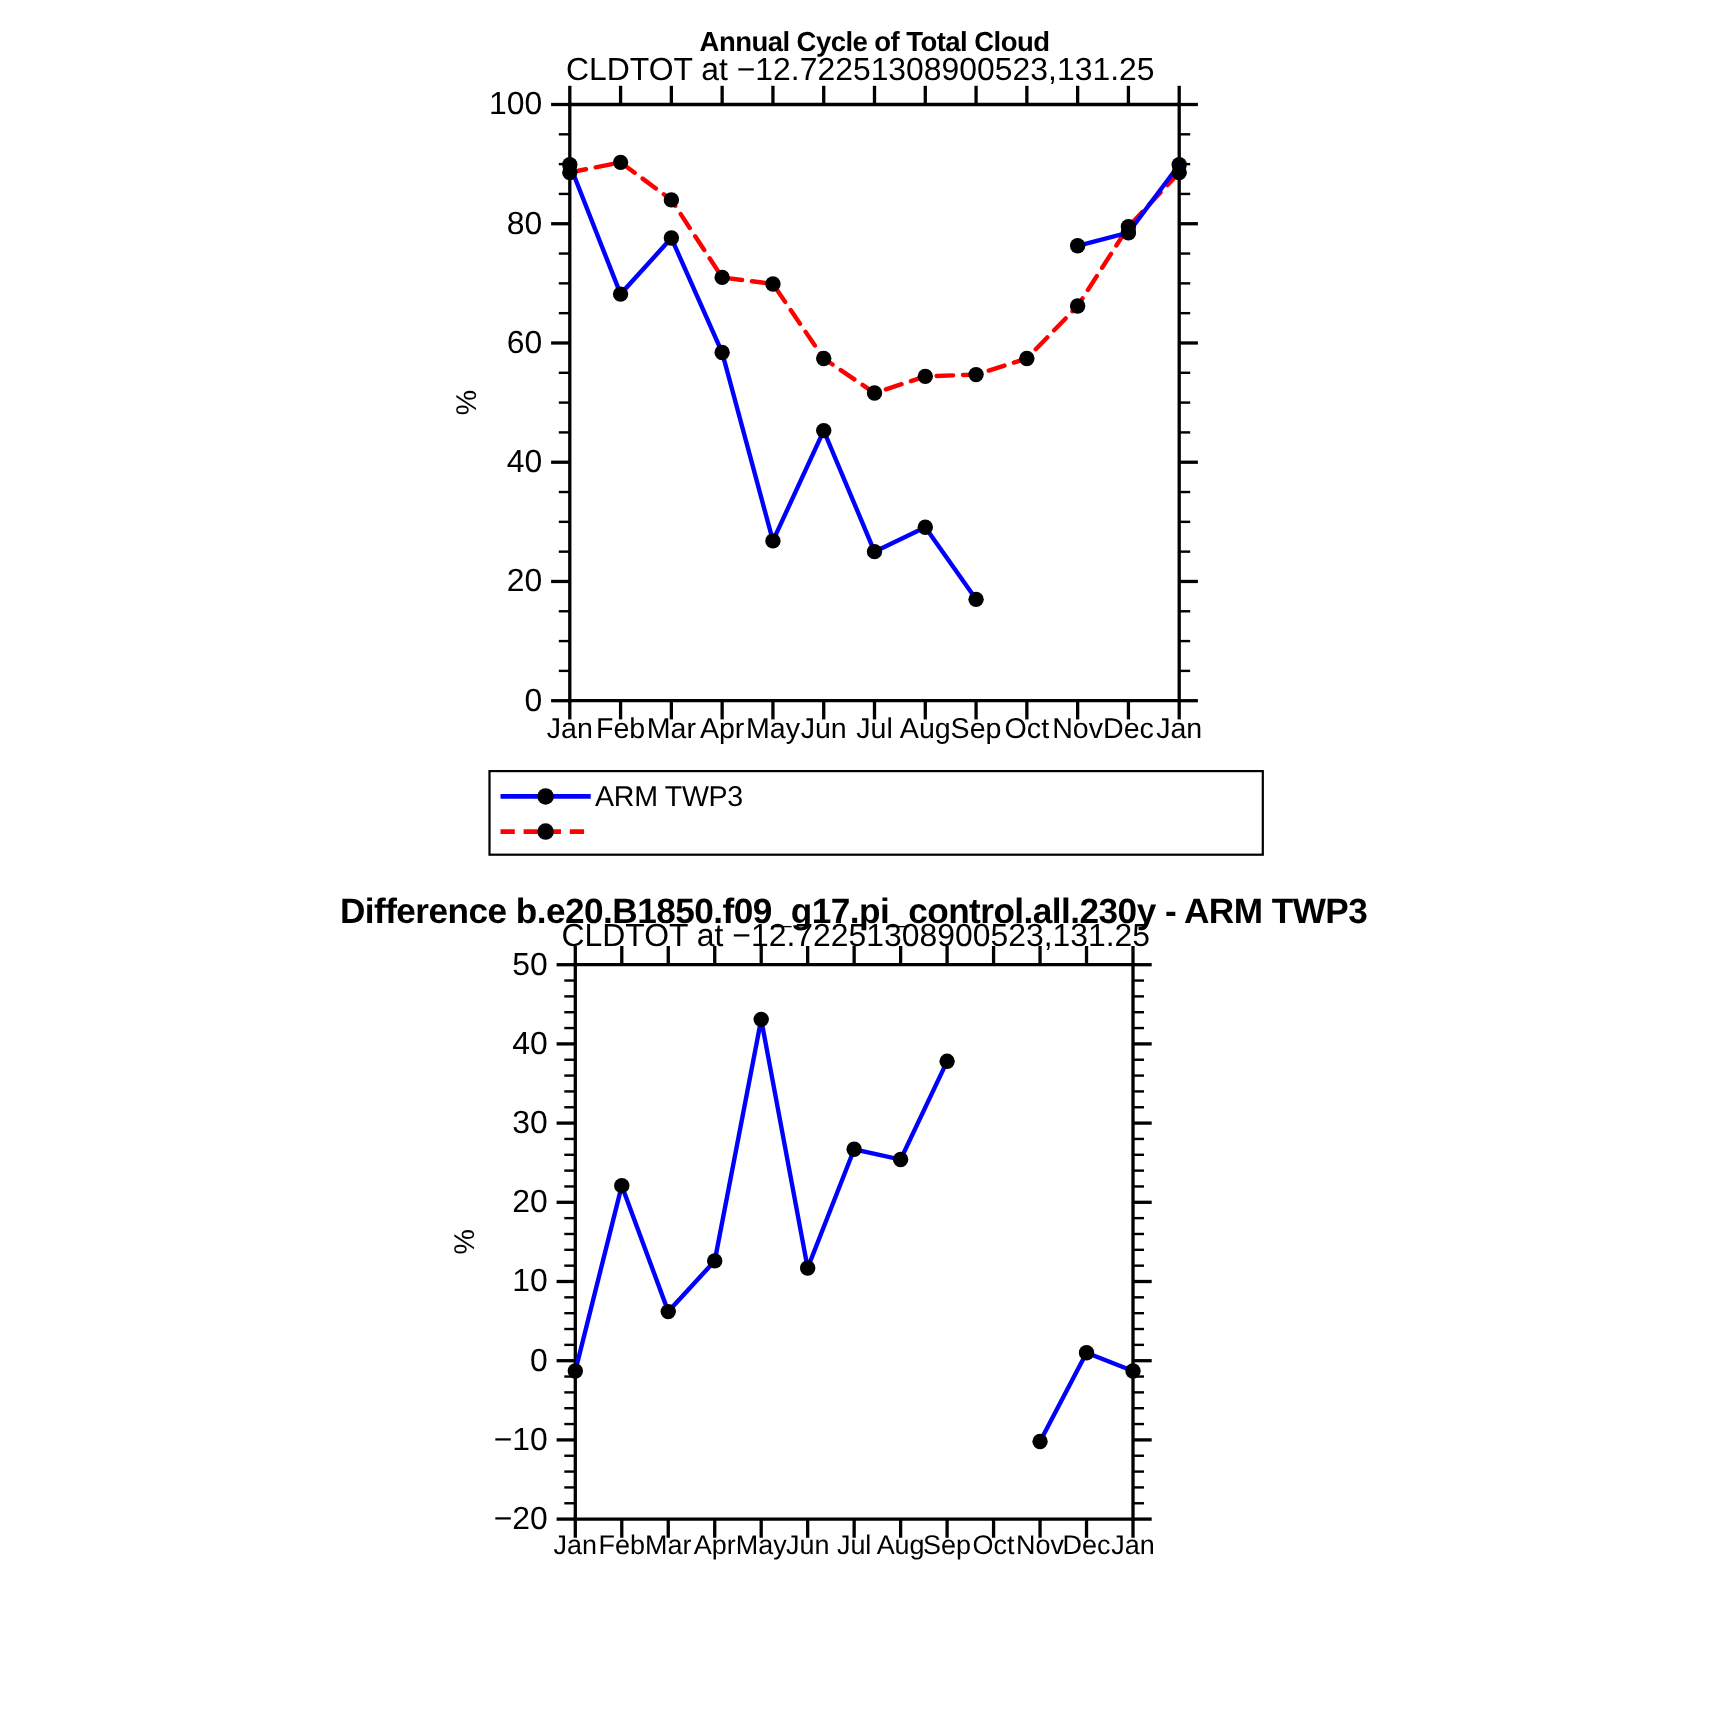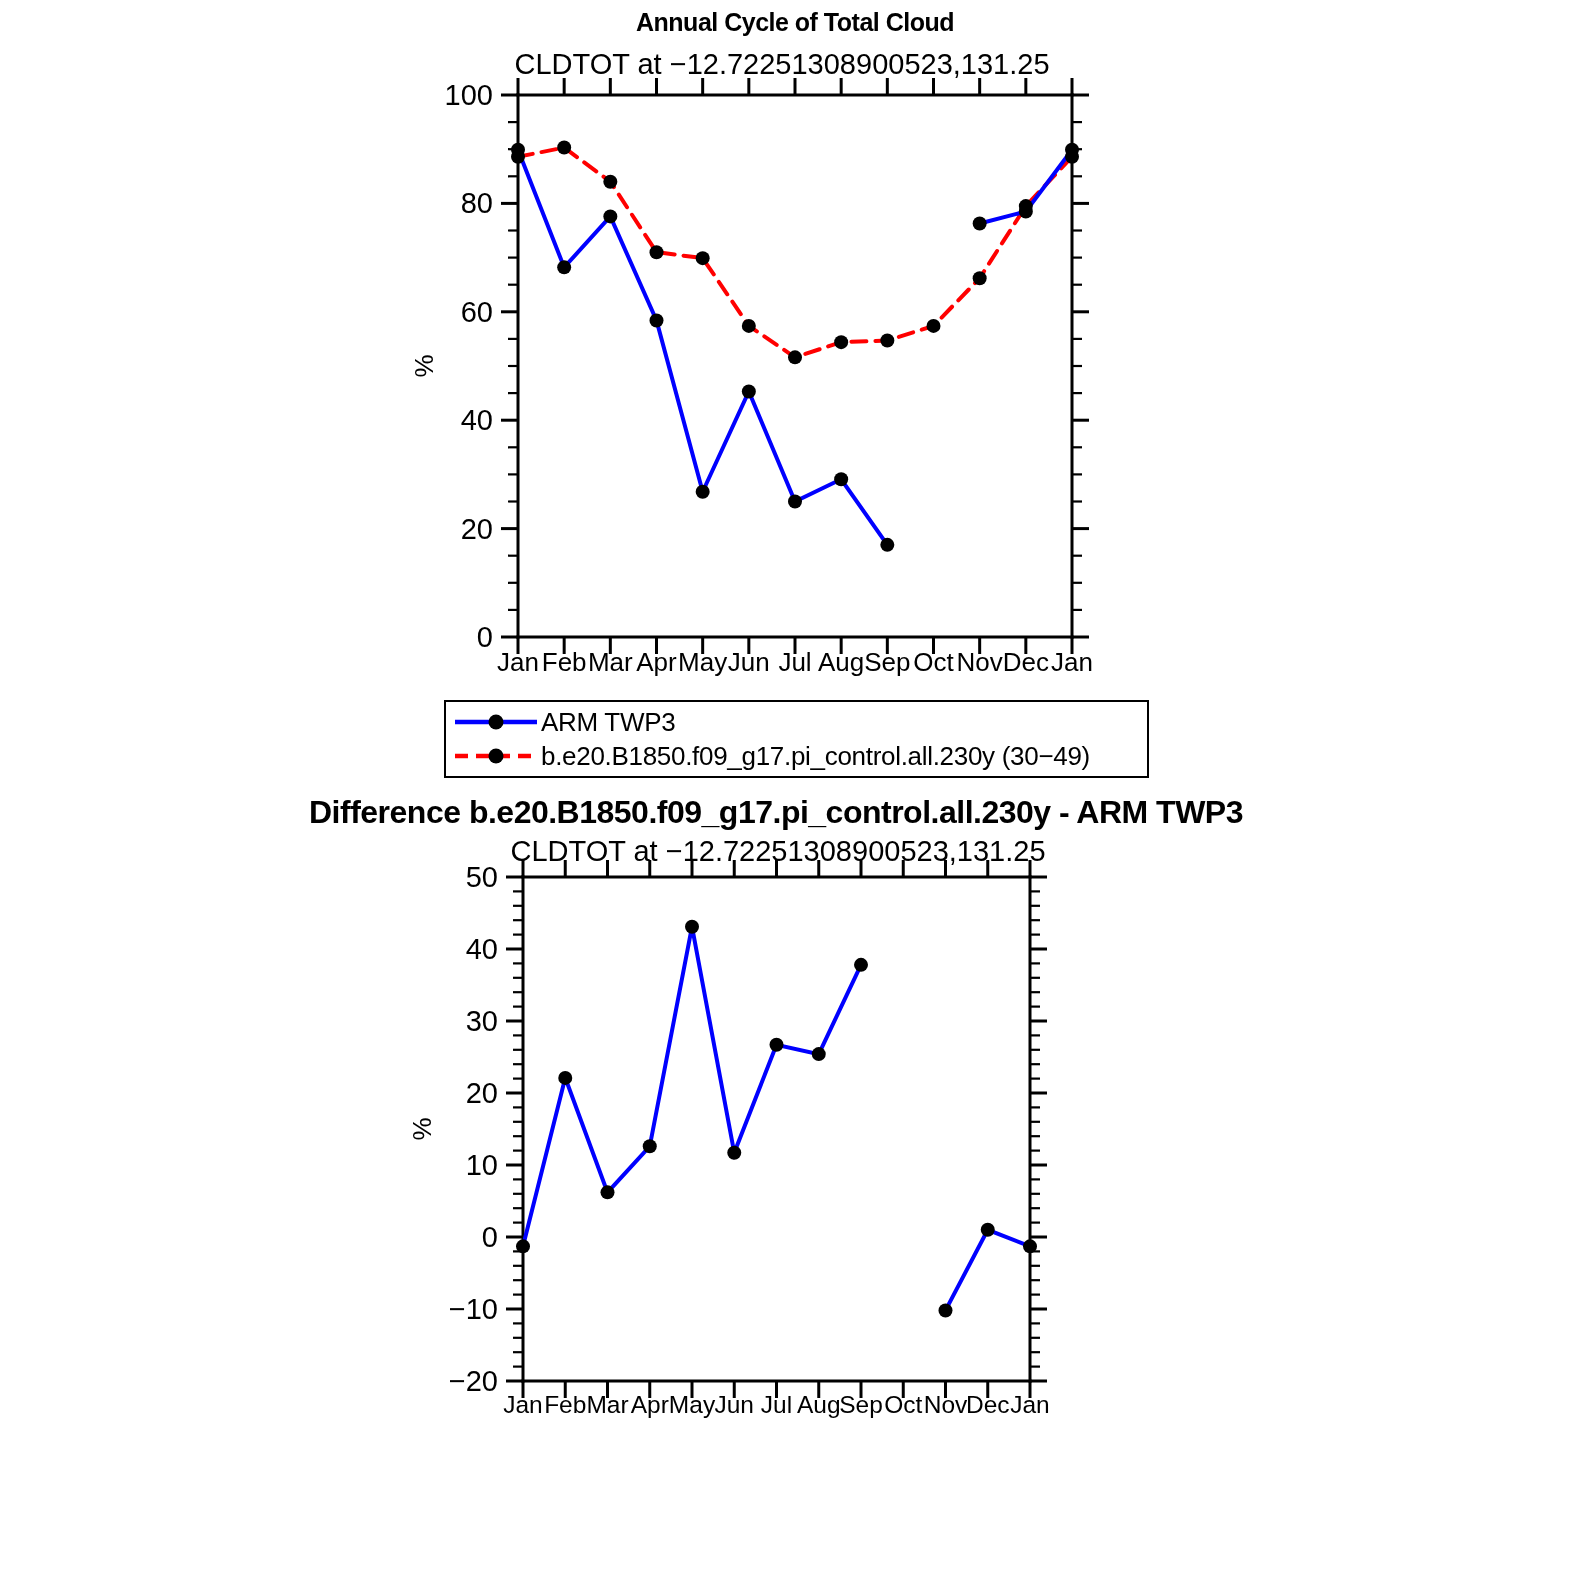--- a/index.html
+++ b/index.html
@@ -5,21 +5,21 @@
   html,body{margin:0;padding:0;}
   body{
     width:1574px;height:1574px;position:relative;background:#ffffff;
     font-family:"Liberation Sans","DejaVu Sans",sans-serif;color:#000;
     overflow:hidden;
   }
   #plot{position:absolute;left:0;top:0;}
   #plot text{fill:#000;font-family:"Liberation Sans","DejaVu Sans",sans-serif;}
   .chart-title{
     position:absolute;transform:translateX(-50%);white-space:nowrap;
-    font-weight:bold;letter-spacing:-0.5px;
+    font-weight:bold;letter-spacing:-0.5px;margin-top:16px;
   }
   .chart-subtitle{
     position:absolute;transform:translateX(-50%);white-space:nowrap;
     font-weight:normal;font-size:29px;letter-spacing:0px;
   }
   #title-1{left:795px;top:8px;font-size:25px;}
   #subtitle-1{left:782px;top:48px;}
   #title-2{left:776px;top:794px;font-size:32px;}
   #subtitle-2{left:778px;top:835px;}
   #legend-box{
@@ -314,15 +314,14 @@
         <line x1="2" y1="11" x2="84" y2="11" stroke="#0000ff" stroke-width="4.5" stroke-dasharray="none"></line>
         <circle cx="43" cy="11" r="7.5" fill="#000000"></circle>
       </svg>
     <span class="legend-label">ARM TWP3</span>
   </div>
   <div class="legend-row">
     <svg width="86" height="22">
         <line x1="2" y1="11" x2="84" y2="11" stroke="#ff0000" stroke-width="4.5" stroke-dasharray="13 8"></line>
         <circle cx="43" cy="11" r="7.5" fill="#000000"></circle>
       </svg>
-    <span class="legend-label">b.e20.B1850.f09_g17.pi_control.all.230y (30−49)</span>
   </div>
 </div>
 
 </body></html>

